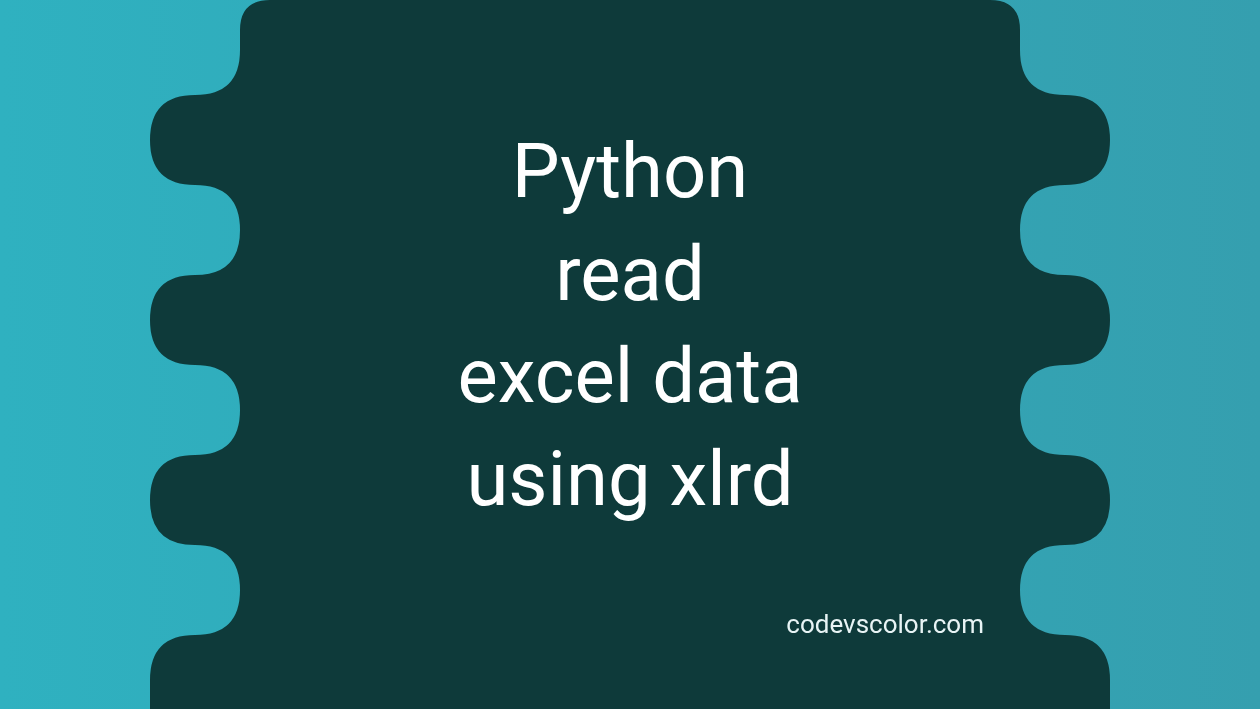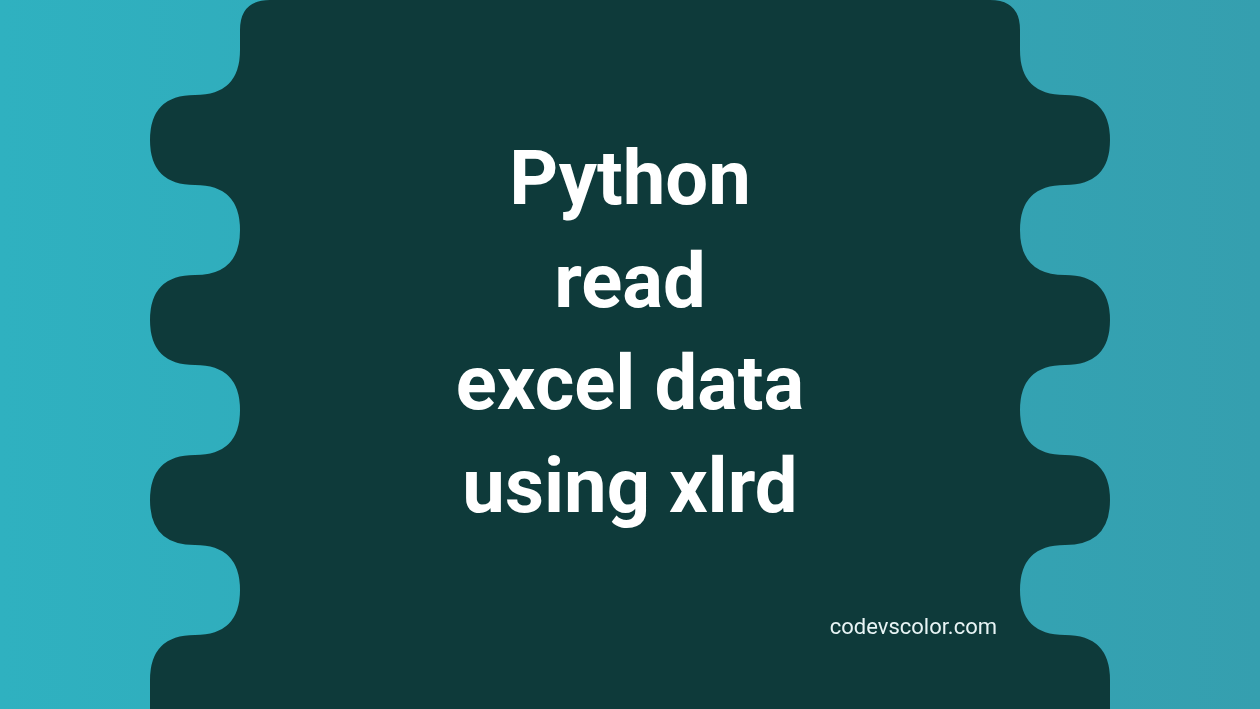--- a/index.html
+++ b/index.html
@@ -25,38 +25,38 @@
     .blob-container {
       position: absolute;
       top: 0;
       left: 0;
       width: 100%;
       height: 100%;
     }
     
     .title {
       position: absolute;
-      top: 127px;
+      top: 120px;
       left: 50%;
       transform: translateX(-50%);
       color: #ffffff;
       font-size: 76px;
-      font-weight: 700;
+      font-weight: 400;
       text-align: center;
       line-height: 1.35;
       z-index: 10;
       white-space: pre-line;
     }
     
     .attribution {
       position: absolute;
       bottom: 70px;
-      right: 263px;
+      right: 276px;
       color: #e8f4f5;
-      font-size: 22px;
+      font-size: 26px;
       font-weight: 400;
       z-index: 10;
     }
   </style>
 </head>
 <body>
 
 <div class="canvas">
 
   <svg class="blob-container" viewBox="0 0 1260 709" preserveAspectRatio="none">

